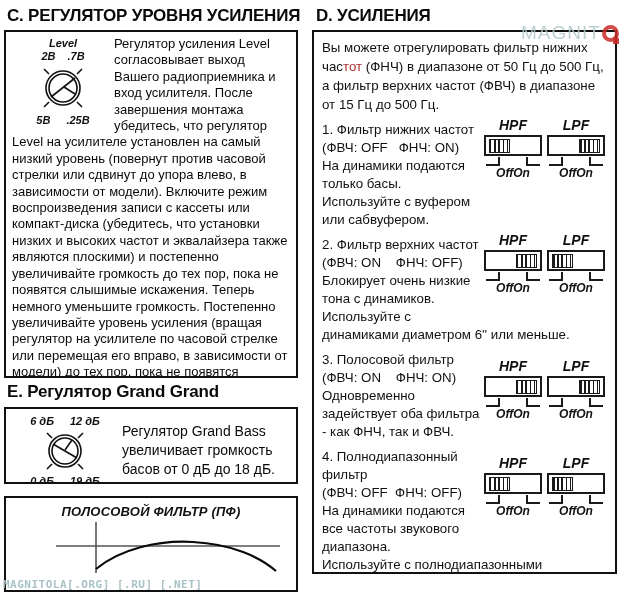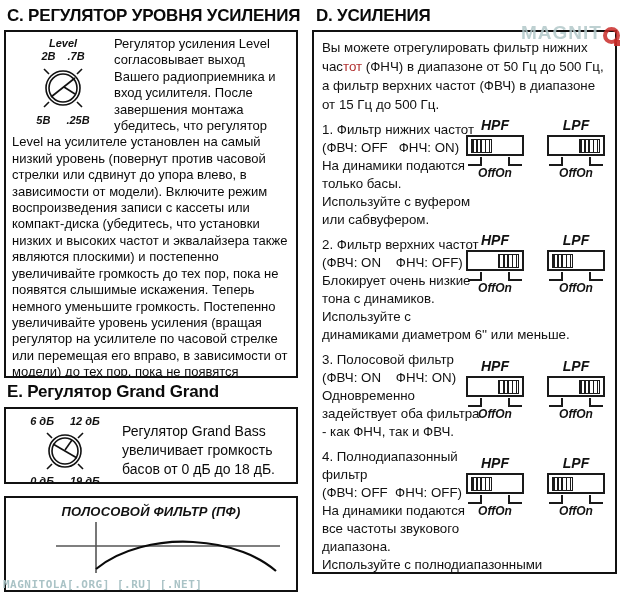--- a/index.html
+++ b/index.html
@@ -33,35 +33,35 @@
 
   
   #d-title { left:316px; top:6px; }
   #d-box { left:312px; top:30px; width:305px; height:544px; padding:6px 7px 2px 8px; overflow:hidden; }
   #d-intro { font-size:13.3px; line-height:19px; }
   .red-overlap { color:#b23131; }
 
   .xo-item { position:relative; margin-top:7px; }
   .xo-text { width:172px; font-size:13.3px; line-height:18px; white-space:pre-line; }
   .xo-tail { font-size:13.3px; line-height:18px; white-space:pre-line; }
-  .xo-switches { position:absolute; right:2px; top:-3px; display:flex; gap:21px; }
+  .xo-switches { position:absolute; right:2px; top:-3px; display:flex; gap:3px; }
   .xo-switches.low { top:8px; }
 
   .sw { width:60px; text-align:center; }
   .sw-name { font-size:14px; font-weight:bold; font-style:italic; line-height:15px; margin-bottom:2px; }
   .sw-body { position:relative; width:58px; height:21px; border:2px solid #1a1a1a; background:#fff; margin:0 auto; }
   .sw-slider { position:absolute; top:1.5px; width:21px; height:14px; border:1.5px solid #1a1a1a;
                background:repeating-linear-gradient(90deg,#1a1a1a 0 1.5px,transparent 1.5px 4.2px); }
   .sw-off .sw-slider { left:3px; }
   .sw-on  .sw-slider { right:3px; }
   .sw-legs { display:block; margin:0 auto; }
   .sw-onoff { display:flex; justify-content:center; font-size:12px; font-weight:bold; font-style:italic; padding:0 1px; margin-top:-1px; }
 
   
-  #watermark { position:absolute; left:521px; top:22px; display:flex; align-items:flex-end; font-weight:bold; font-size:19px; letter-spacing:1px; color:rgba(178,200,201,0.85); z-index:5; pointer-events:none; }
+  #watermark { position:absolute; left:521px; top:22px; display:flex; align-items:center; font-weight:normal; font-size:19px; letter-spacing:1px; color:rgba(178,200,201,0.85); z-index:5; pointer-events:none; }
   #wm-ring { position:relative; display:inline-block; width:17px; height:17px; border:4.5px solid rgba(201,44,41,0.85); border-radius:50%; margin:0 1px; }
   #wm-ring::after { content:""; position:absolute; right:-4px; bottom:-6px; width:6px; height:6px; background:rgba(201,44,41,0.9); }
   #footer { position:absolute; left:3px; top:578px; font-family:"DejaVu Sans Mono", monospace; font-weight:bold; font-size:11px; letter-spacing:0.5px; color:#aac3c6; }
 </style>
 </head>
 <body>
 
 <div class="sec-title" id="c-title">С. РЕГУЛЯТОР УРОВНЯ УСИЛЕНИЯ</div>
 
 <div class="frame" id="c-box">

